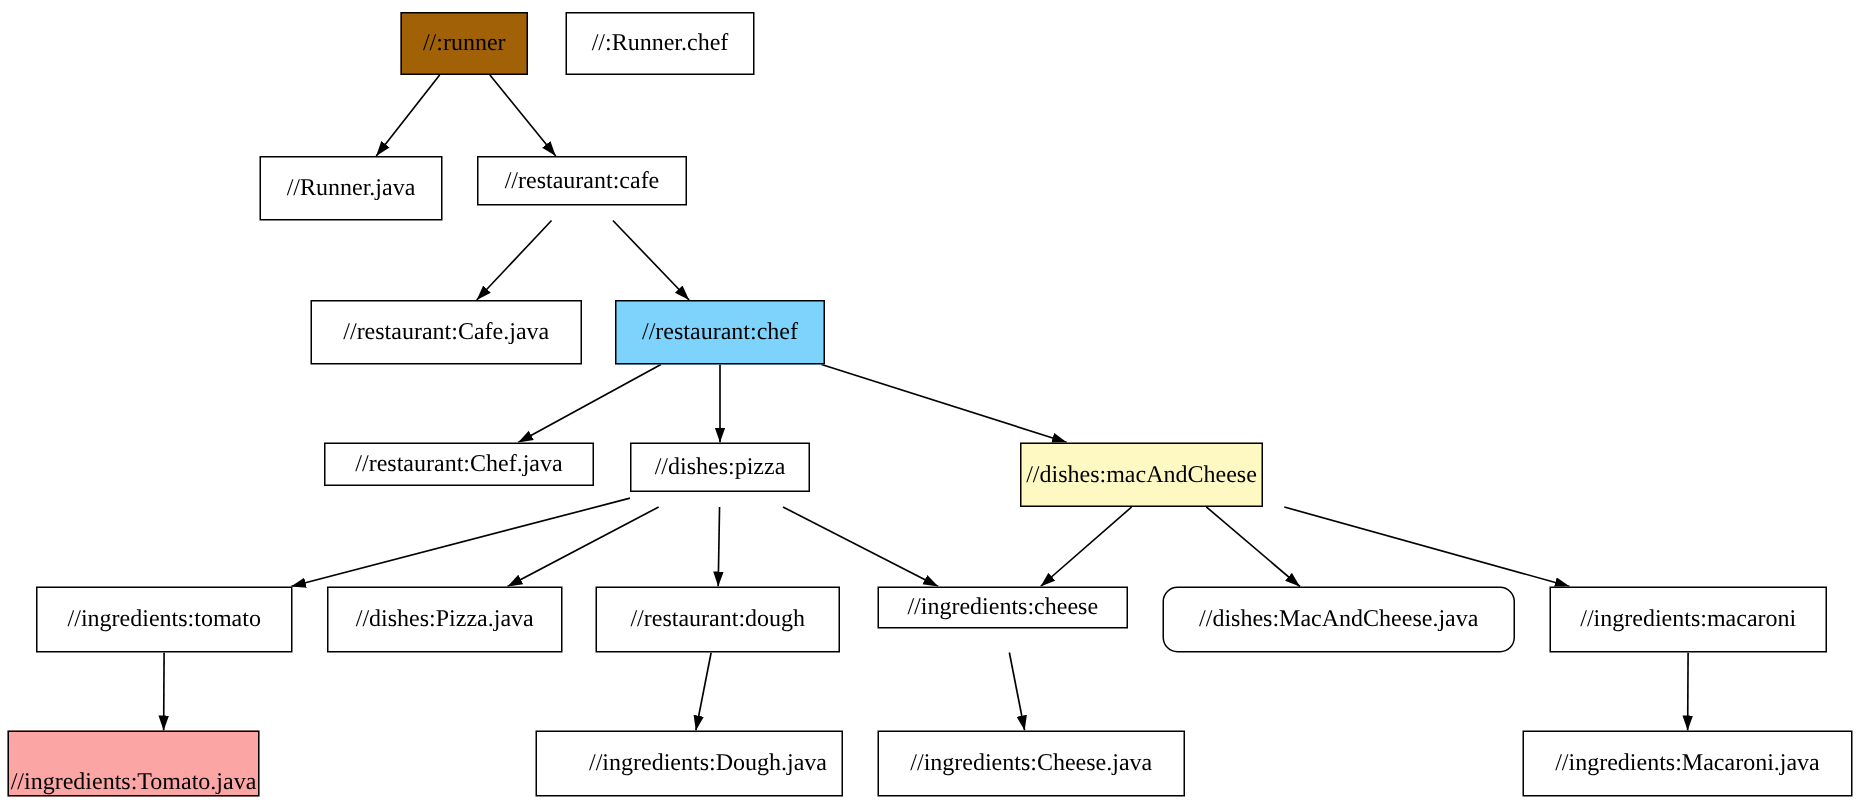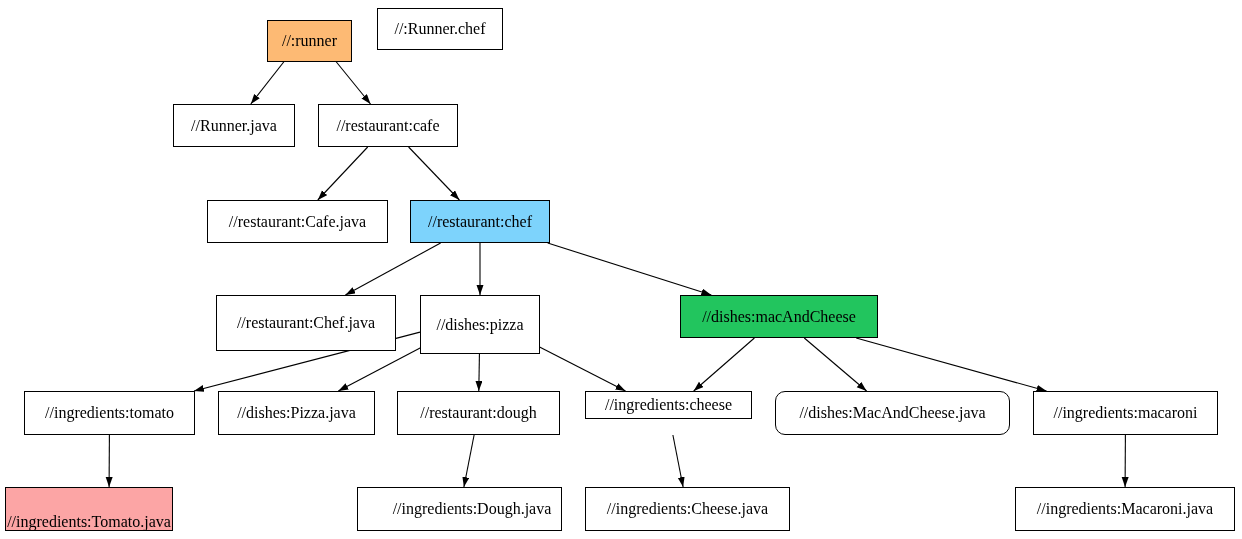--- a/index.html
+++ b/index.html
@@ -66,45 +66,45 @@
         <line x1="754.4" y1="338.0" x2="693.7" y2="391.0" class="edge-line" stroke="#000000" marker-end="url(#arrowhead)"></line>
         <line x1="804.3" y1="338.0" x2="866.6" y2="391.0" class="edge-line" stroke="#000000" marker-end="url(#arrowhead)"></line>
         <line x1="856.2" y1="338.0" x2="1046.5" y2="391.0" class="edge-line" stroke="#000000" marker-end="url(#arrowhead)"></line>
         <line x1="109.4" y1="435.0" x2="109.1" y2="487.0" class="edge-line" stroke="#000000" marker-end="url(#arrowhead)"></line>
         <line x1="474.1" y1="435.0" x2="463.9" y2="487.0" class="edge-line" stroke="#000000" marker-end="url(#arrowhead)"></line>
         <line x1="672.9" y1="435.0" x2="683.1" y2="487.0" class="edge-line" stroke="#000000" marker-end="url(#arrowhead)"></line>
         <line x1="1125.4" y1="435.0" x2="1125.1" y2="487.0" class="edge-line" stroke="#000000" marker-end="url(#arrowhead)"></line>
       </g>
   </svg>
   <div id="node-layer">
-      <div class="node" style="left: 267px; top: 8px; width: 85px; height: 42px; background: #fdba74; border-color: rgb(0, 0, 0); margin-top: 12px;">
+      <div class="node" style="left: 267px; top: 8px; width: 85px; height: 42px; background: #a16207; border-color: rgb(0, 0, 0);">
         <span>//:runner</span>
       </div>
       <div class="node" style="left: 377px; top: 8px; width: 126px; height: 42px; background: rgb(255, 255, 255); border-color: rgb(0, 0, 0);">
         <span>//:Runner.chef</span>
       </div>
       <div class="node" style="left: 173px; top: 104px; width: 122px; height: 43px; background: rgb(255, 255, 255); border-color: rgb(0, 0, 0);">
         <span>//Runner.java</span>
       </div>
-      <div class="node" style="left: 318px; top: 104px; width: 140px; height: 43px; background: rgb(255, 255, 255); border-color: rgb(0, 0, 0); align-items: center;">
+      <div class="node" style="left: 318px; top: 104px; width: 140px; height: 33px; background: rgb(255, 255, 255); border-color: rgb(0, 0, 0); align-items: center;">
         <span>//restaurant:cafe</span>
       </div>
       <div class="node" style="left: 207px; top: 200px; width: 181px; height: 43px; background: rgb(255, 255, 255); border-color: rgb(0, 0, 0);">
         <span>//restaurant:Cafe.java</span>
       </div>
       <div class="node" style="left: 410px; top: 200px; width: 140px; height: 43px; background: #7dd3fc; border-color: rgb(0, 0, 0);">
         <span>//restaurant:chef</span>
       </div>
-      <div class="node" style="left: 216px; top: 295px; width: 180px; height: 56px; background: rgb(255, 255, 255); border-color: rgb(0, 0, 0); text-align: right;">
+      <div class="node" style="left: 216px; top: 295px; width: 180px; height: 29px; background: rgb(255, 255, 255); border-color: rgb(0, 0, 0); text-align: right;">
         <span>//restaurant:Chef.java</span>
       </div>
-      <div class="node" style="left: 420px; top: 295px; width: 120px; height: 59px; background: rgb(255, 255, 255); border-color: rgb(0, 0, 0);">
+      <div class="node" style="left: 420px; top: 295px; width: 120px; height: 33px; background: rgb(255, 255, 255); border-color: rgb(0, 0, 0);">
         <span>//dishes:pizza</span>
       </div>
-      <div class="node" style="left: 680px; top: 295px; width: 198px; height: 43px; background: #22c55e; border-color: rgb(0, 0, 0);">
+      <div class="node" style="left: 680px; top: 295px; width: 162px; height: 43px; background: #fef9c3; border-color: rgb(0, 0, 0);">
         <span>//dishes:macAndCheese</span>
       </div>
       <div class="node" style="left: 24px; top: 391px; width: 171px; height: 44px; background: rgb(255, 255, 255); border-color: rgb(0, 0, 0);">
         <span>//ingredients:tomato</span>
       </div>
       <div class="node" style="left: 218px; top: 391px; width: 157px; height: 44px; background: rgb(255, 255, 255); border-color: rgb(0, 0, 0);">
         <span>//dishes:Pizza.java</span>
       </div>
       <div class="node" style="left: 397px; top: 391px; width: 163px; height: 44px; background: rgb(255, 255, 255); border-color: rgb(0, 0, 0);">
         <span>//restaurant:dough</span>

